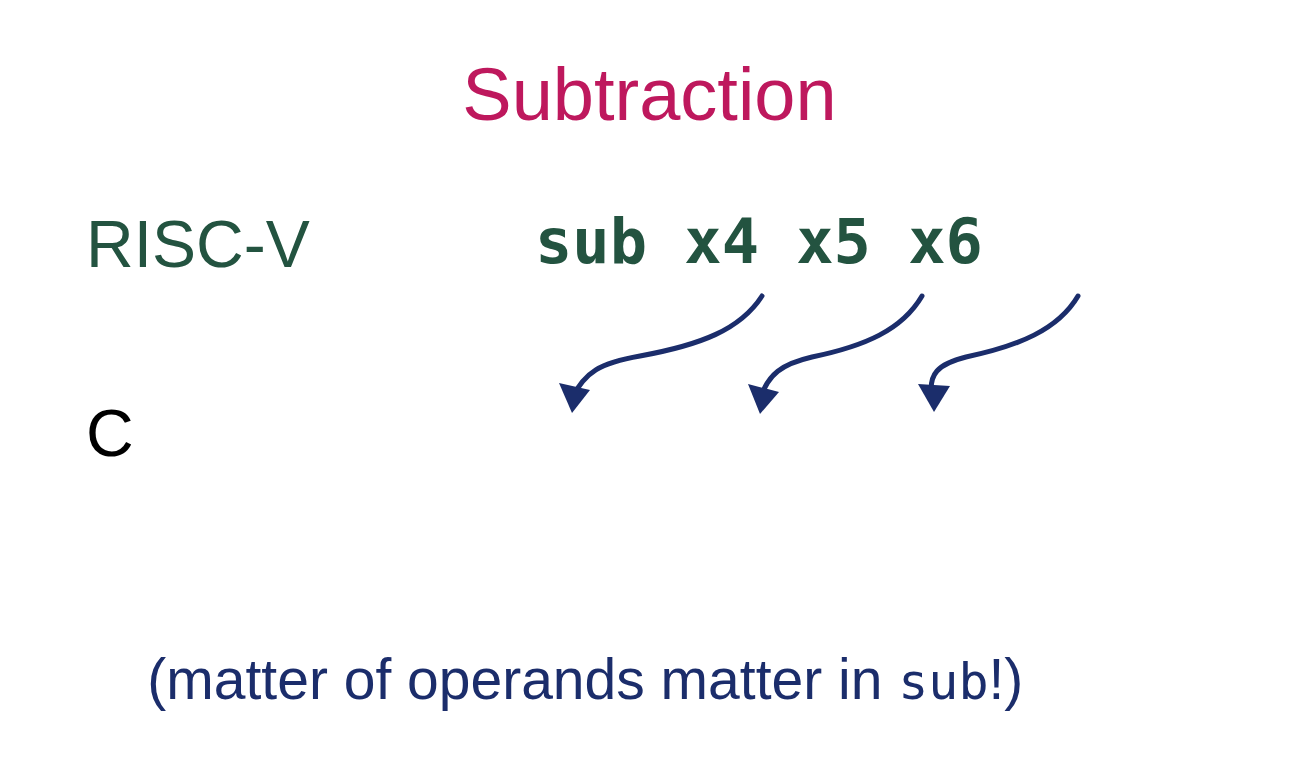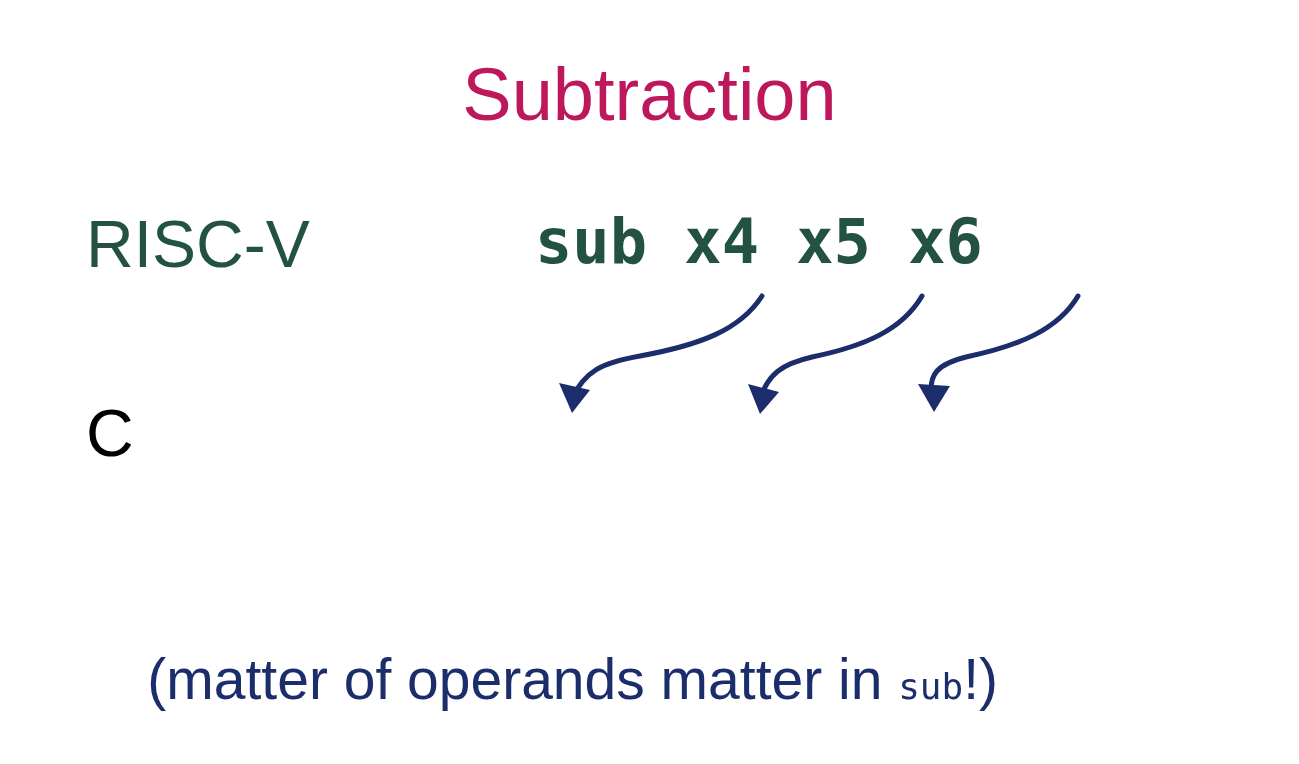--- a/index.html
+++ b/index.html
@@ -90,21 +90,21 @@
     top: 594px;
     font-family: "Liberation Sans", sans-serif;
     font-size: 57px;
     font-weight: 400;
     line-height: 1;
     color: #1b2d6b;
     white-space: pre;
   }
   .footnote .mono {
     font-family: "DejaVu Sans Mono", "Liberation Mono", monospace;
-    font-size: 36px;
+    font-size: 50px;
   }
 </style>
 </head>
 <body>
 
 <div id="slide">
 
   <div class="slide-title">Subtraction</div>
 
   <div class="row row-risc">

